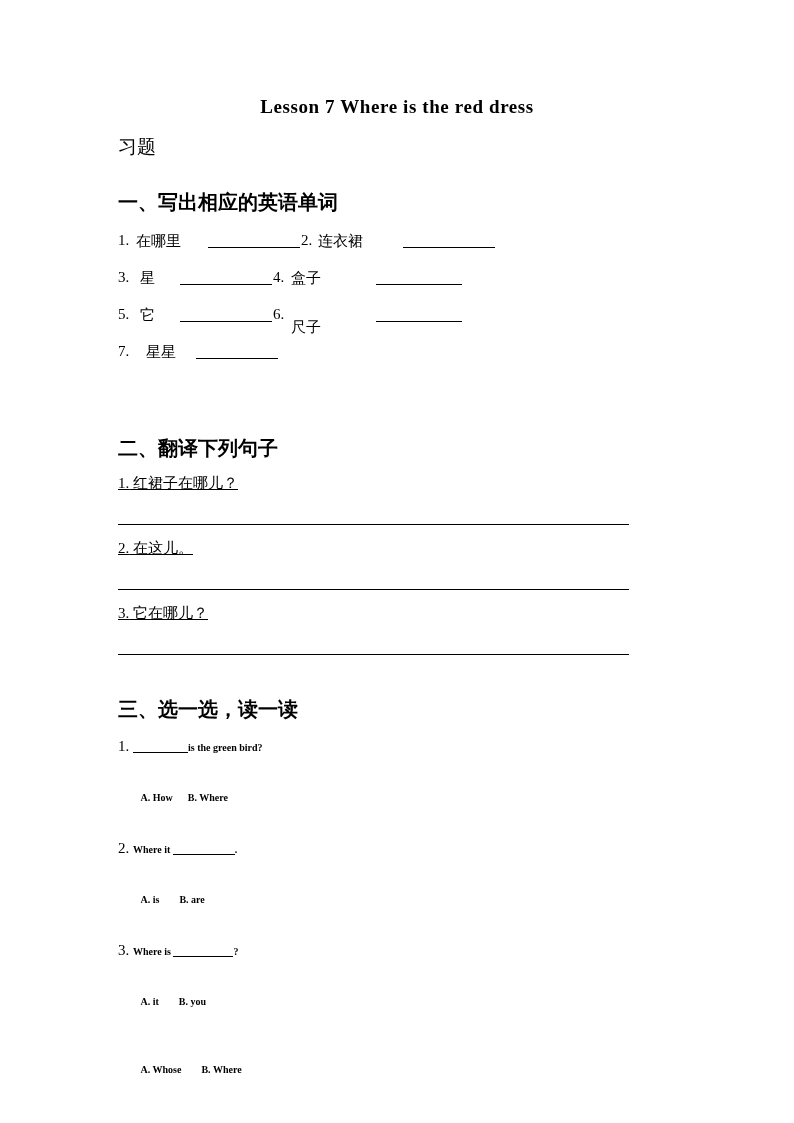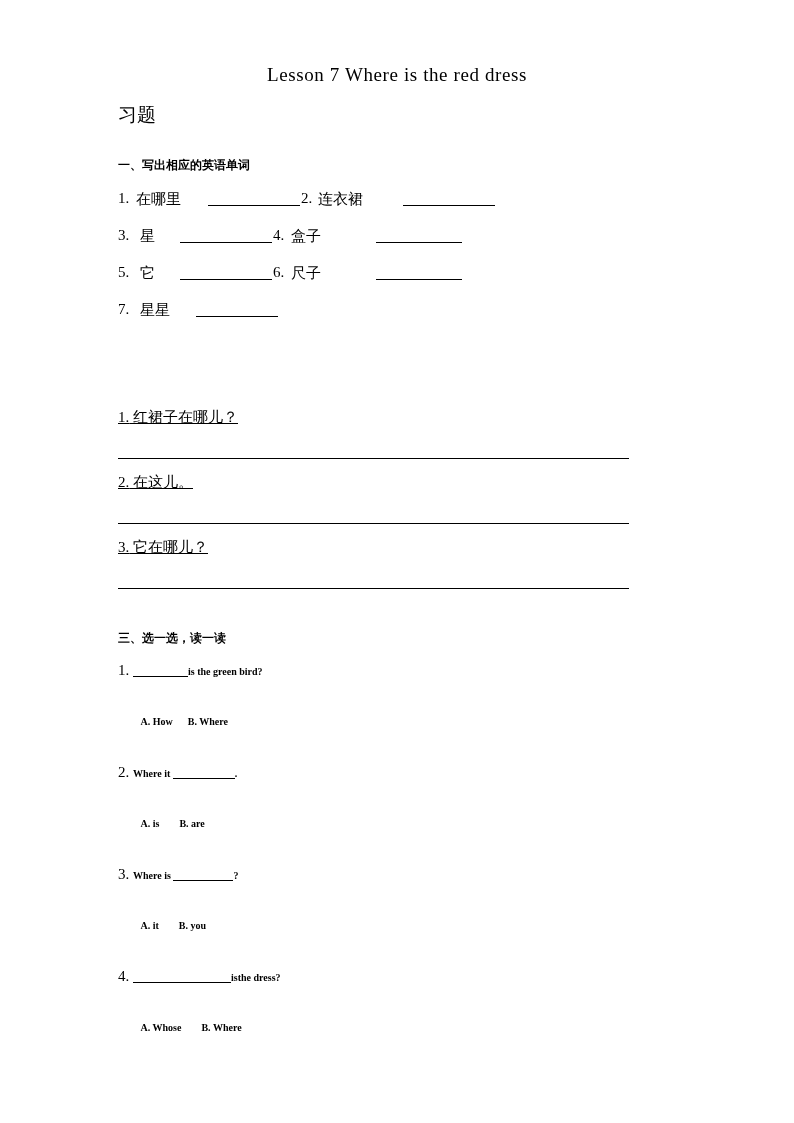--- a/index.html
+++ b/index.html
@@ -20,39 +20,39 @@
     left: 0; top: 0;
     width: 794px;
     height: 1123px;
     box-sizing: border-box;
     padding: 0 118px 0 118px;
   }
 
   
   .doc-title {
     margin: 0;
-    padding-top: 64px;
+    padding-top: 96px;
     text-align: center;
     font-size: 19px;
-    font-weight: normal;
+    font-weight: bold;
     letter-spacing: 0.6px;
     line-height: 1.2;
   }
   .doc-subtitle {
     margin: 0;
     padding-top: 16px;
     font-size: 19px;
     font-weight: normal;
     font-family: "DejaVu Sans", "Liberation Sans", sans-serif;
     line-height: 1.2;
   }
 
   
   .section-heading {
-    font-size: 12px;
+    font-size: 20px;
     font-weight: bold;
     font-family: "DejaVu Sans", "Liberation Sans", sans-serif;
     margin: 0;
     line-height: 1.2;
   }
   .sec1-heading { padding-top: 32px; }
   .sec2-heading { padding-top: 0; }
   .sec3-heading { padding-top: 0; }
   .num {
     font-family: "Liberation Serif", "DejaVu Serif", serif;
@@ -150,33 +150,34 @@
       <span class="num" style="left:155px;">4.</span>
       <span class="cn" style="left:173px;">盒子</span>
       <span class="blank" style="left:258px; width:86px;"></span>
     </div>
 
     <div class="vocab-row">
       <span class="num" style="left:0;">5.</span>
       <span class="cn" style="left:22px;">它</span>
       <span class="blank" style="left:62px; width:92px;"></span>
       <span class="num" style="left:155px;">6.</span>
-      <span class="cn" style="left:173px;">尺子</span>
+      <span class="cn" style="left:173px;margin-top:12px;">尺子</span>
       <span class="blank" style="left:258px; width:86px;"></span>
     </div>
 
     <div class="vocab-row">
       <span class="num" style="left:0;">7.</span>
-      <span class="cn" style="left:22px;">星星</span>
+      <span class="cn" style="left:28px;">星星</span>
       <span class="blank" style="left:78px; width:82px;"></span>
     </div>
 
   </div>
 
   <div class="translate-block">
+    <div class="section-heading sec2-heading">二、翻译下列句子</div>
 
     <div class="translate-item">
       <div class="translate-q">
         <span class="num">1.</span>
         <span class="cn">红裙子在哪儿？</span>
       </div>
       <div class="answer-rule"></div>
     </div>
 
     <div class="translate-item">
@@ -216,24 +217,20 @@
     </div>
 
     <div class="choice-q">
       <span class="num">3.</span>
       <span class="en">Where is </span><span class="inline-blank ib-60"></span><span class="en">?</span>
     </div>
     <div class="choice-opts">
       <span class="en">A. it</span><span class="en">        </span><span class="en">B. you</span>
     </div>
 
-    <div class="choice-q">
-      <span class="num">4.</span>
-      <span class="inline-blank ib-98"></span><span class="en">isthe dress?</span>
-    </div>
     <div class="choice-opts">
       <span class="en">A. Whose</span><span class="en">        </span><span class="en">B. Where</span>
     </div>
   </div>
 
   <div class="sec4-block">
     
   </div>
 
 </div>

